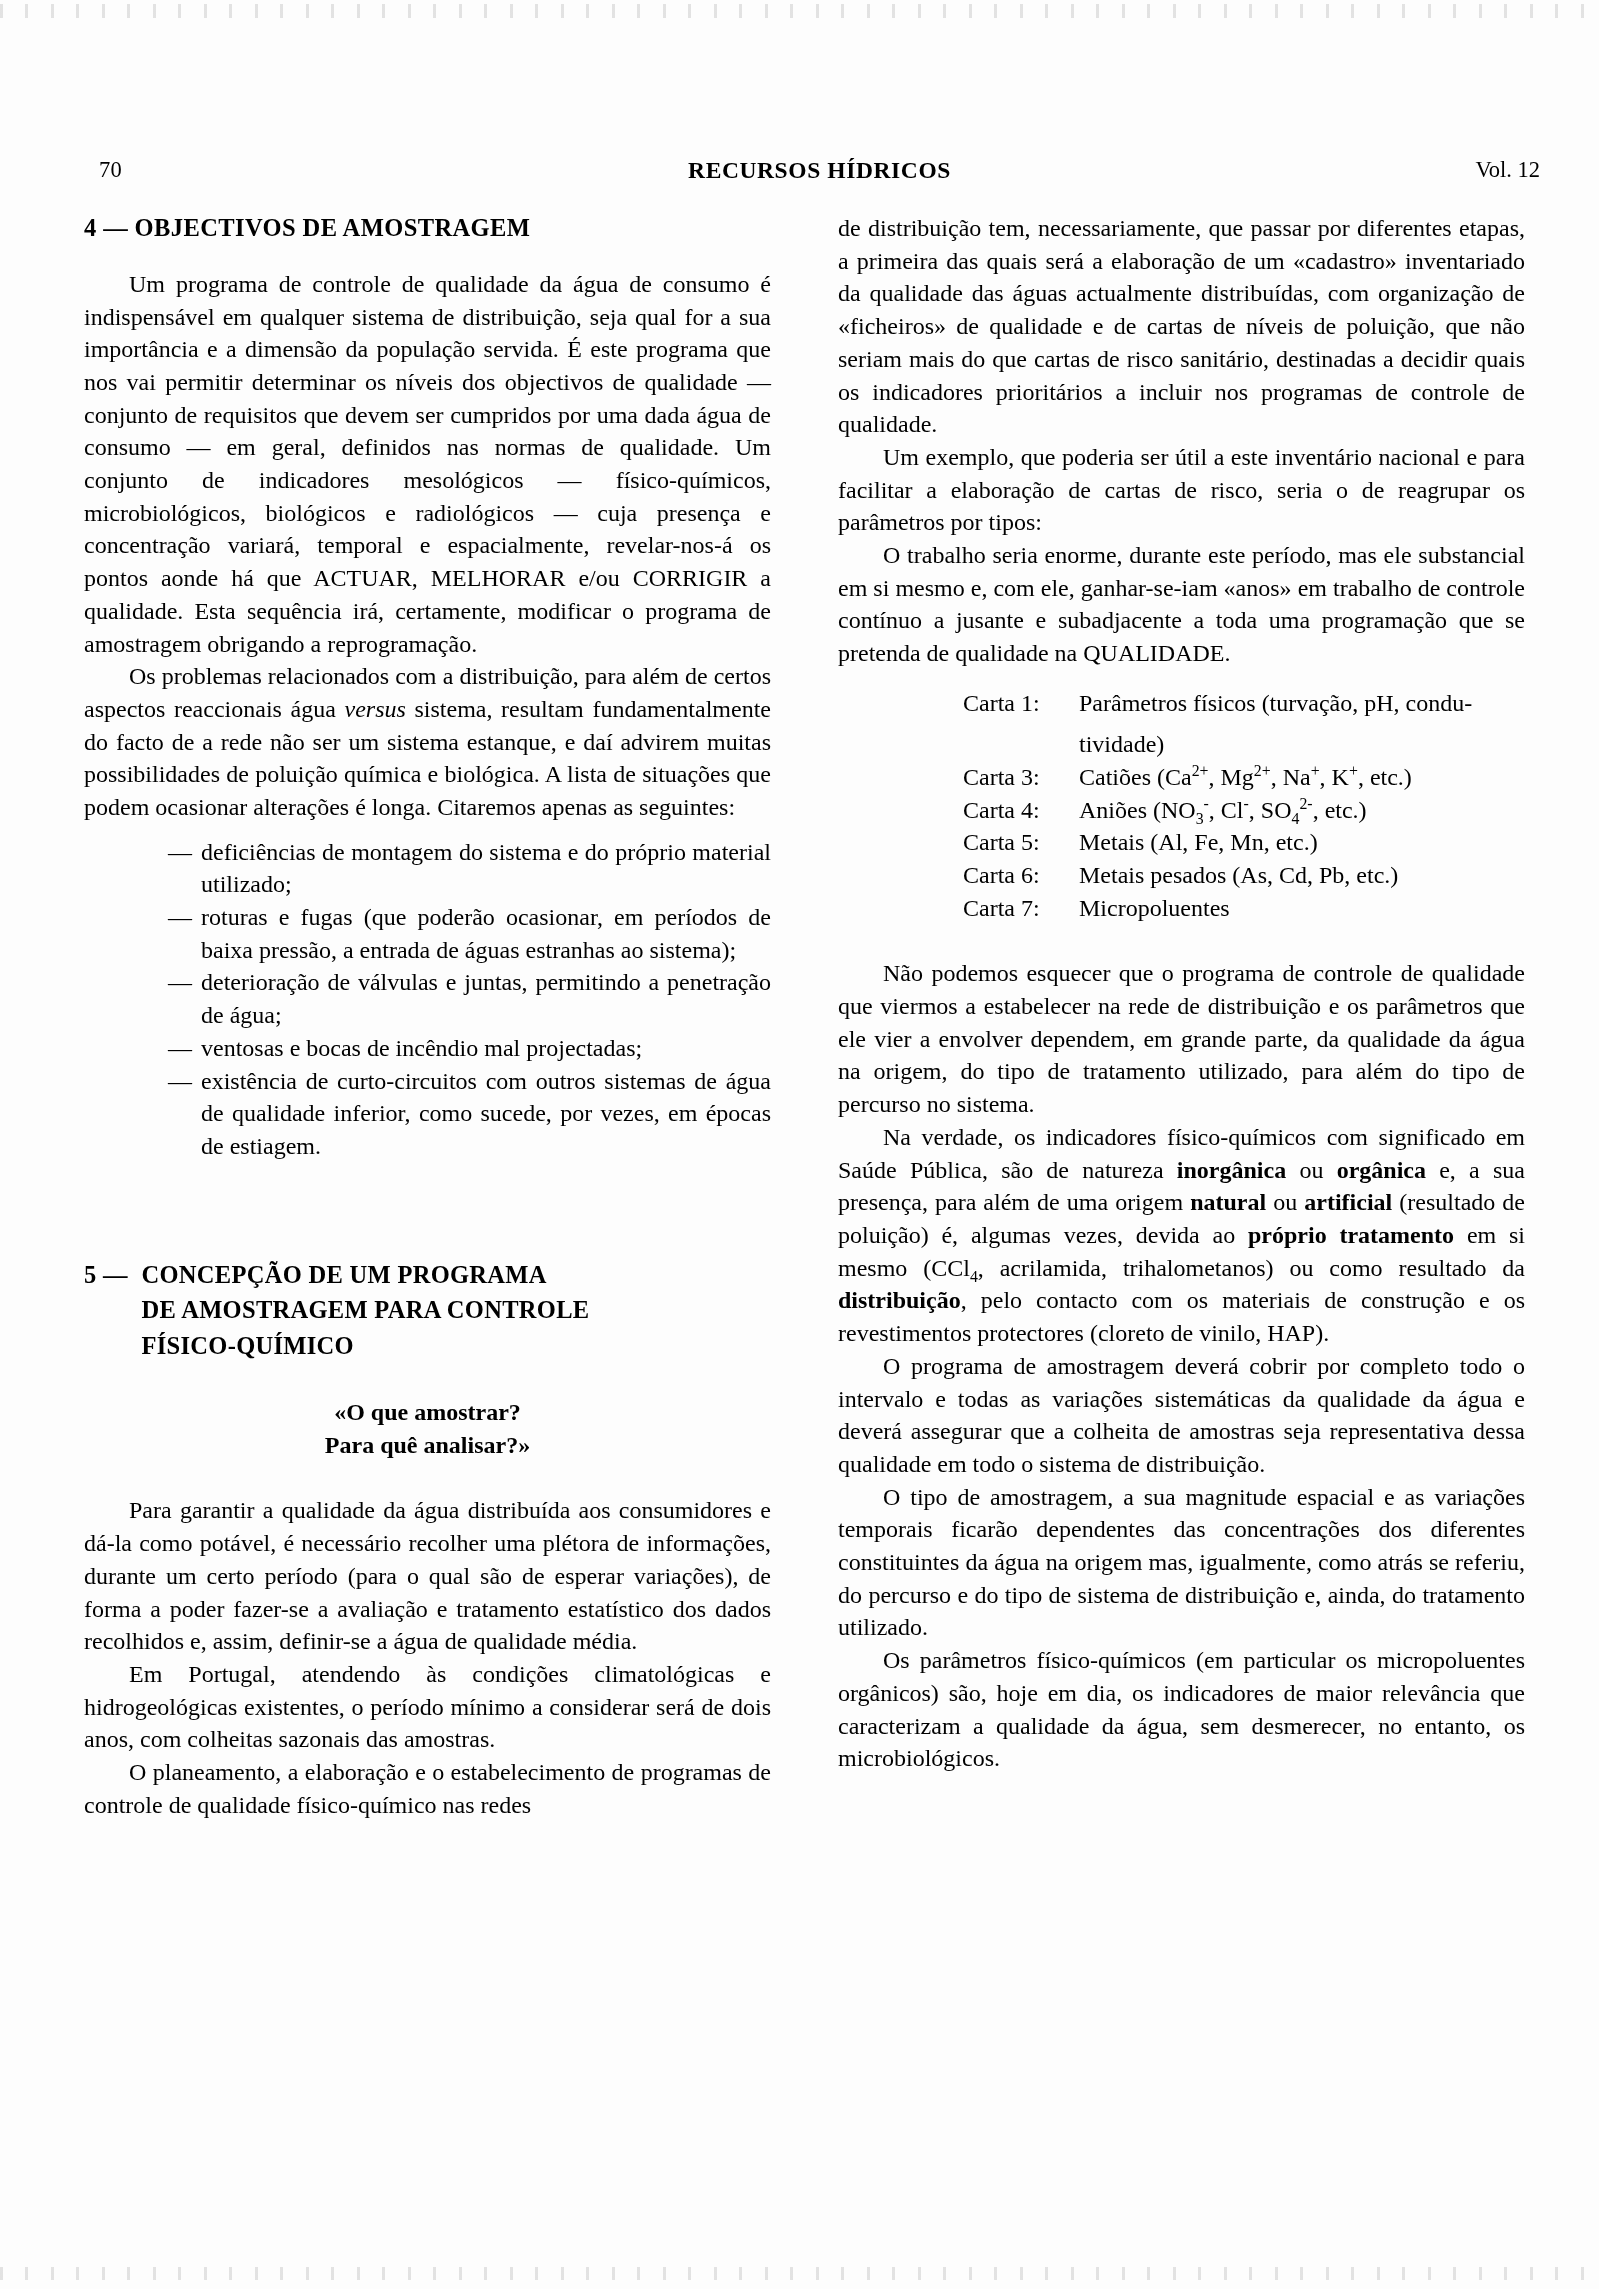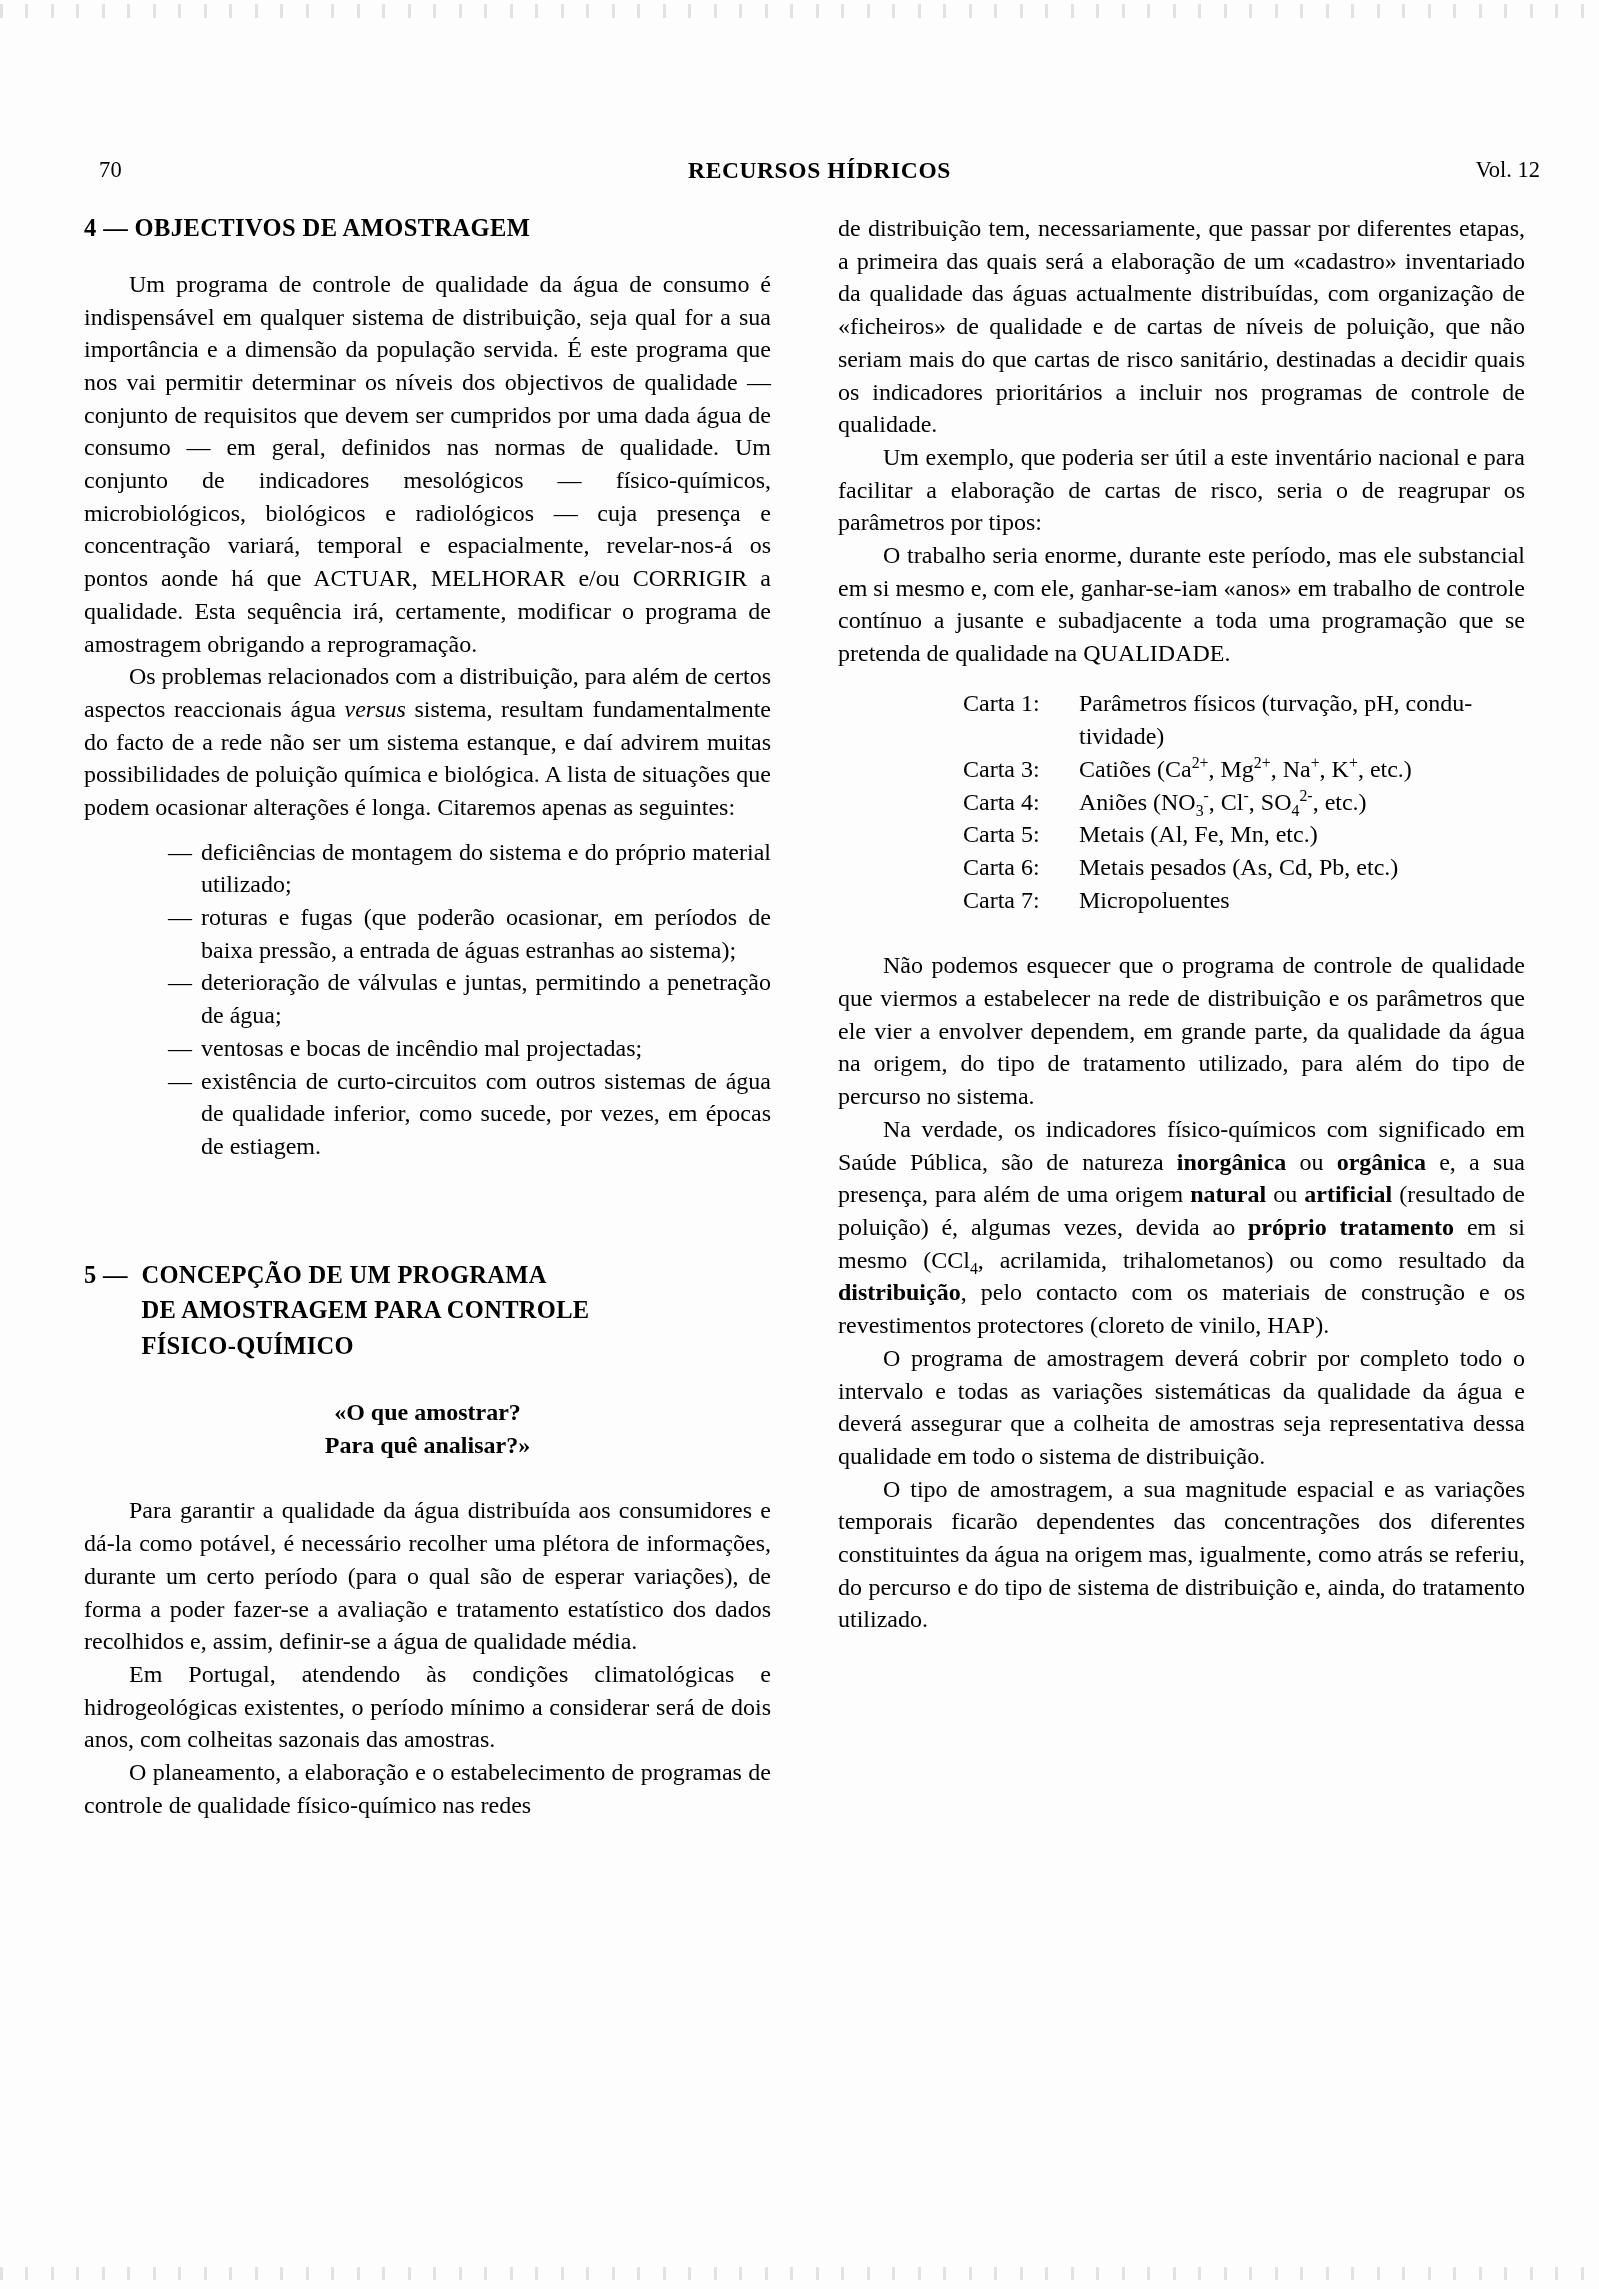--- a/index.html
+++ b/index.html
@@ -151,20 +151,21 @@
   .carta-list li .lbl {
     flex: 0 0 116px;
     white-space: nowrap;
   }
   .carta-list li .desc {
     flex: 1 1 auto;
   }
   .carta-list li .desc .cont {
     display: block;
     padding-left: 0;
+    margin-top: 8px;
   }
   sup, sub {
     font-size: 0.66em;
     line-height: 0;
   }
   .gap-sm { height: 17.6px; }
   .gap-md { height: 33px; }
   .gap-xl { height: 94px; }
   i { font-style: italic; }
   b { font-weight: bold; }
@@ -282,18 +283,19 @@
       </ul>
 
       <div class="gap-md"></div>
 
       <p class="body">Não podemos esquecer que o programa de controle de qualidade que viermos a estabelecer na rede de distribuição e os parâmetros que ele vier a envolver dependem, em grande parte, da qualidade da água na origem, do tipo de tratamento utilizado, para além do tipo de percurso no sistema.</p>
 
       <p class="body"><span>Na verdade, os indicadores físico-químicos com significado em Saúde Pública, são de natureza </span><b>inorgânica</b><span> ou </span><b>orgânica</b><span> e, a sua presença, para além de uma origem </span><b>natural</b><span> ou </span><b>artificial</b><span> (resultado de poluição) é, algumas vezes, devida ao </span><b>próprio tratamento</b><span> em si mesmo (CCl</span><sub>4</sub><span>, acrilamida, trihalometanos) ou como resultado da </span><b>distribuição</b><span>, pelo contacto com os materiais de construção e os revestimentos protectores (cloreto de vinilo, HAP).</span></p>
 
       <p class="body">O programa de amostragem deverá cobrir por completo todo o intervalo e todas as variações sistemáticas da qualidade da água e deverá assegurar que a colheita de amostras seja representativa dessa qualidade em todo o sistema de distribuição.</p>
       <p class="body">O tipo de amostragem, a sua magnitude espacial e as variações temporais ficarão dependentes das concentrações dos diferentes constituintes da água na origem mas, igualmente, como atrás se referiu, do percurso e do tipo de sistema de distribuição e, ainda, do tratamento utilizado.</p>
+      <p class="body">Os parâmetros físico-químicos (em particular os micropoluentes orgânicos) são, hoje em dia, os indicadores de maior relevância que caracterizam a qualidade da água, sem desmerecer, no entanto, os microbiológicos.</p>
 
     </div>
 
   </div>
 </div>
 
 
 </body></html>

